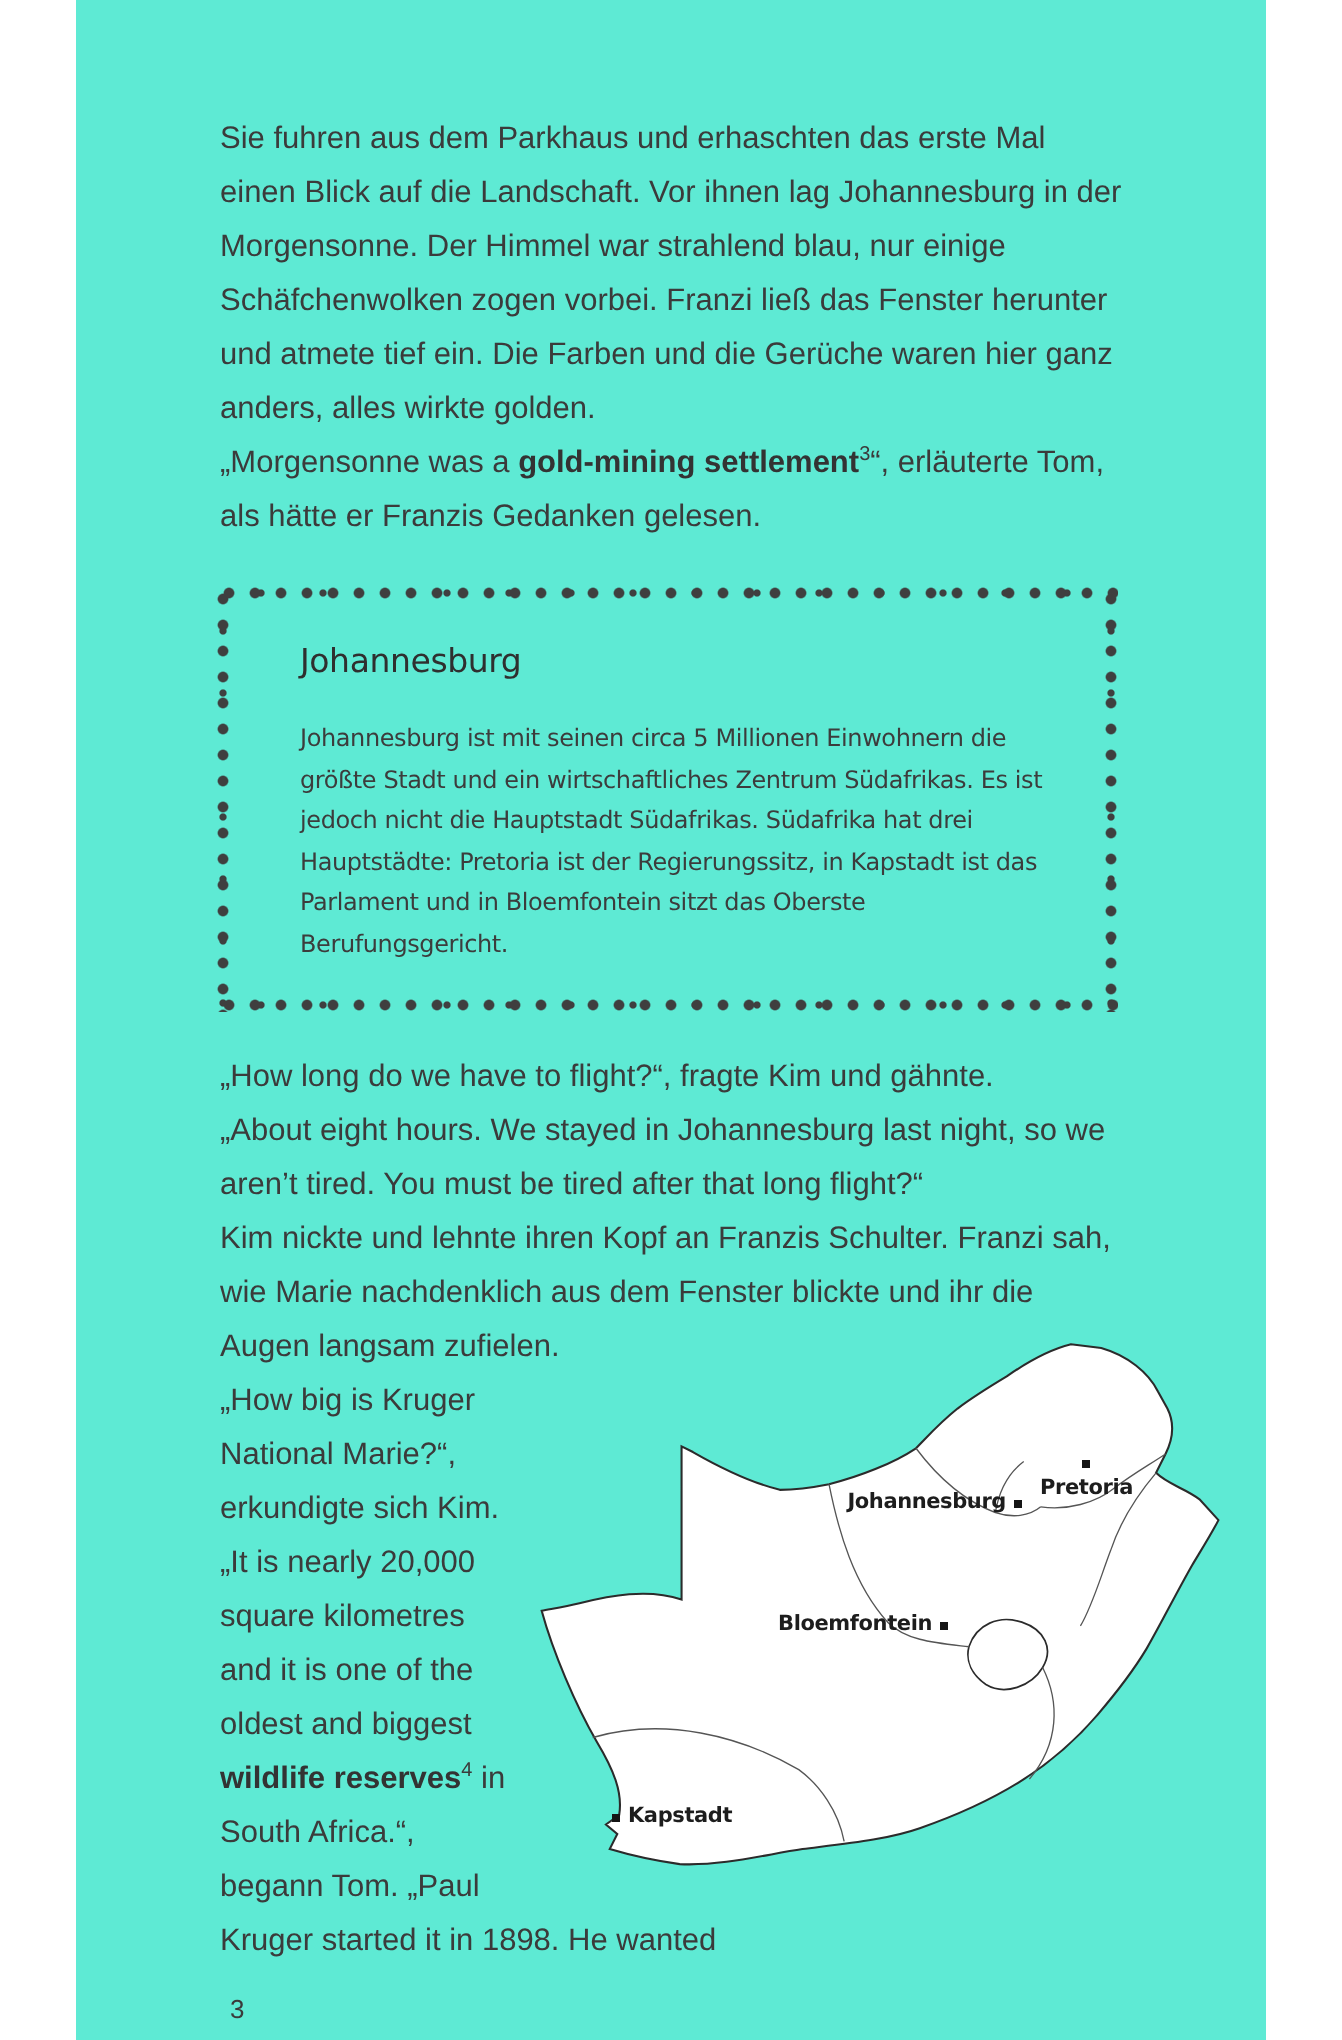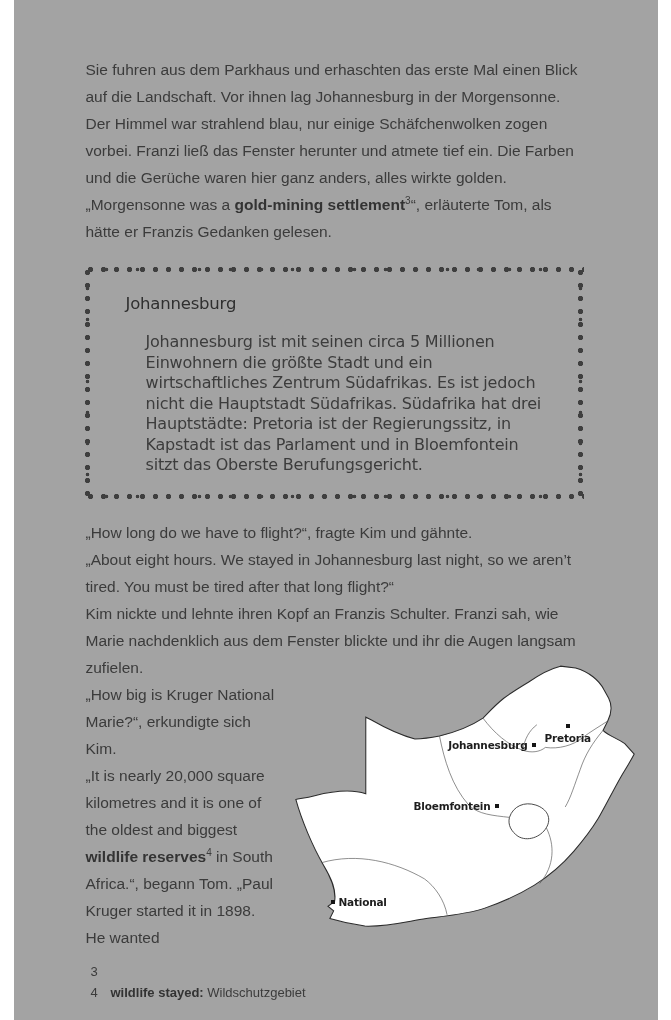--- a/index.html
+++ b/index.html
@@ -1,20 +1,20 @@
 <!DOCTYPE html>
 <html><head>
 <meta charset="utf-8">
 <style>
   html,body { margin:0; padding:0; background:#ffffff; }
   .page {
     position:relative;
-    width:644px; height:1020px;
+    width:595px; height:1020px;
     margin:0 auto;
-    background:#a3a3a3;
+    background:#5eead4;
     box-sizing:border-box;
     padding:56px 72px 0 72px;
     font-family:"Liberation Sans", sans-serif;
     font-size:15.5px;
     line-height:27px;
     color:#3b3b3b;
     overflow:hidden;
   }
   p { margin:0; }
   strong { font-weight:bold; color:#333; }
@@ -45,21 +45,21 @@
     background-position:center 0, center 7px;
     background-repeat:repeat-y;
   }
   .dots-top { top:0; }
   .dots-bottom { bottom:0; }
   .dots-left { left:0; }
   .dots-right { right:0; }
 
   .hand { font-family:"DejaVu Sans", sans-serif; letter-spacing:-0.2px; }
   .infobox-title { font-size:16.5px; color:#2f2f2f; margin-bottom:15px; }
-  .infobox-body { font-size:16px; line-height:20.5px; color:#3c3c3c;margin-left:20px; }
+  .infobox-body { font-size:12px; line-height:20.5px; color:#3c3c3c; }
 
   
   .map-float {
     float:right;
     width:345px; height:270px;
     margin:-18px -52px 6px 14px;
     position:relative;
   }
   .map-float svg { position:absolute; left:0; top:0; width:100%; height:100%; }
   .city {
@@ -126,21 +126,21 @@
     <div class="city hand" style="left:252px; top:61px;flex-direction:column;">
       <span class="city-dot"></span>
       <span>Pretoria</span>
     </div>
     <div class="city hand" style="right:calc(100% - 206px); top:137px;">
       <span>Bloemfontein</span>
       <span class="city-dot"></span>
     </div>
     <div class="city hand" style="left:38px; top:233px;">
       <span class="city-dot"></span>
-      <span>National</span>
+      <span>Kapstadt</span>
     </div>
   </div>
 
   <p>„How big is Kruger National Marie?“, erkundigte sich Kim.</p>
   <p>
     <span>„It is nearly 20,000 square kilometres and it is one of the oldest and biggest </span><strong>wildlife reserves</strong><sup class="fn-ref">4</sup><span> in South Africa.“, begann Tom. „Paul Kruger started it in 1898. He wanted</span>
   </p>
 
   <div class="footnotes">
     <div class="footnote">

